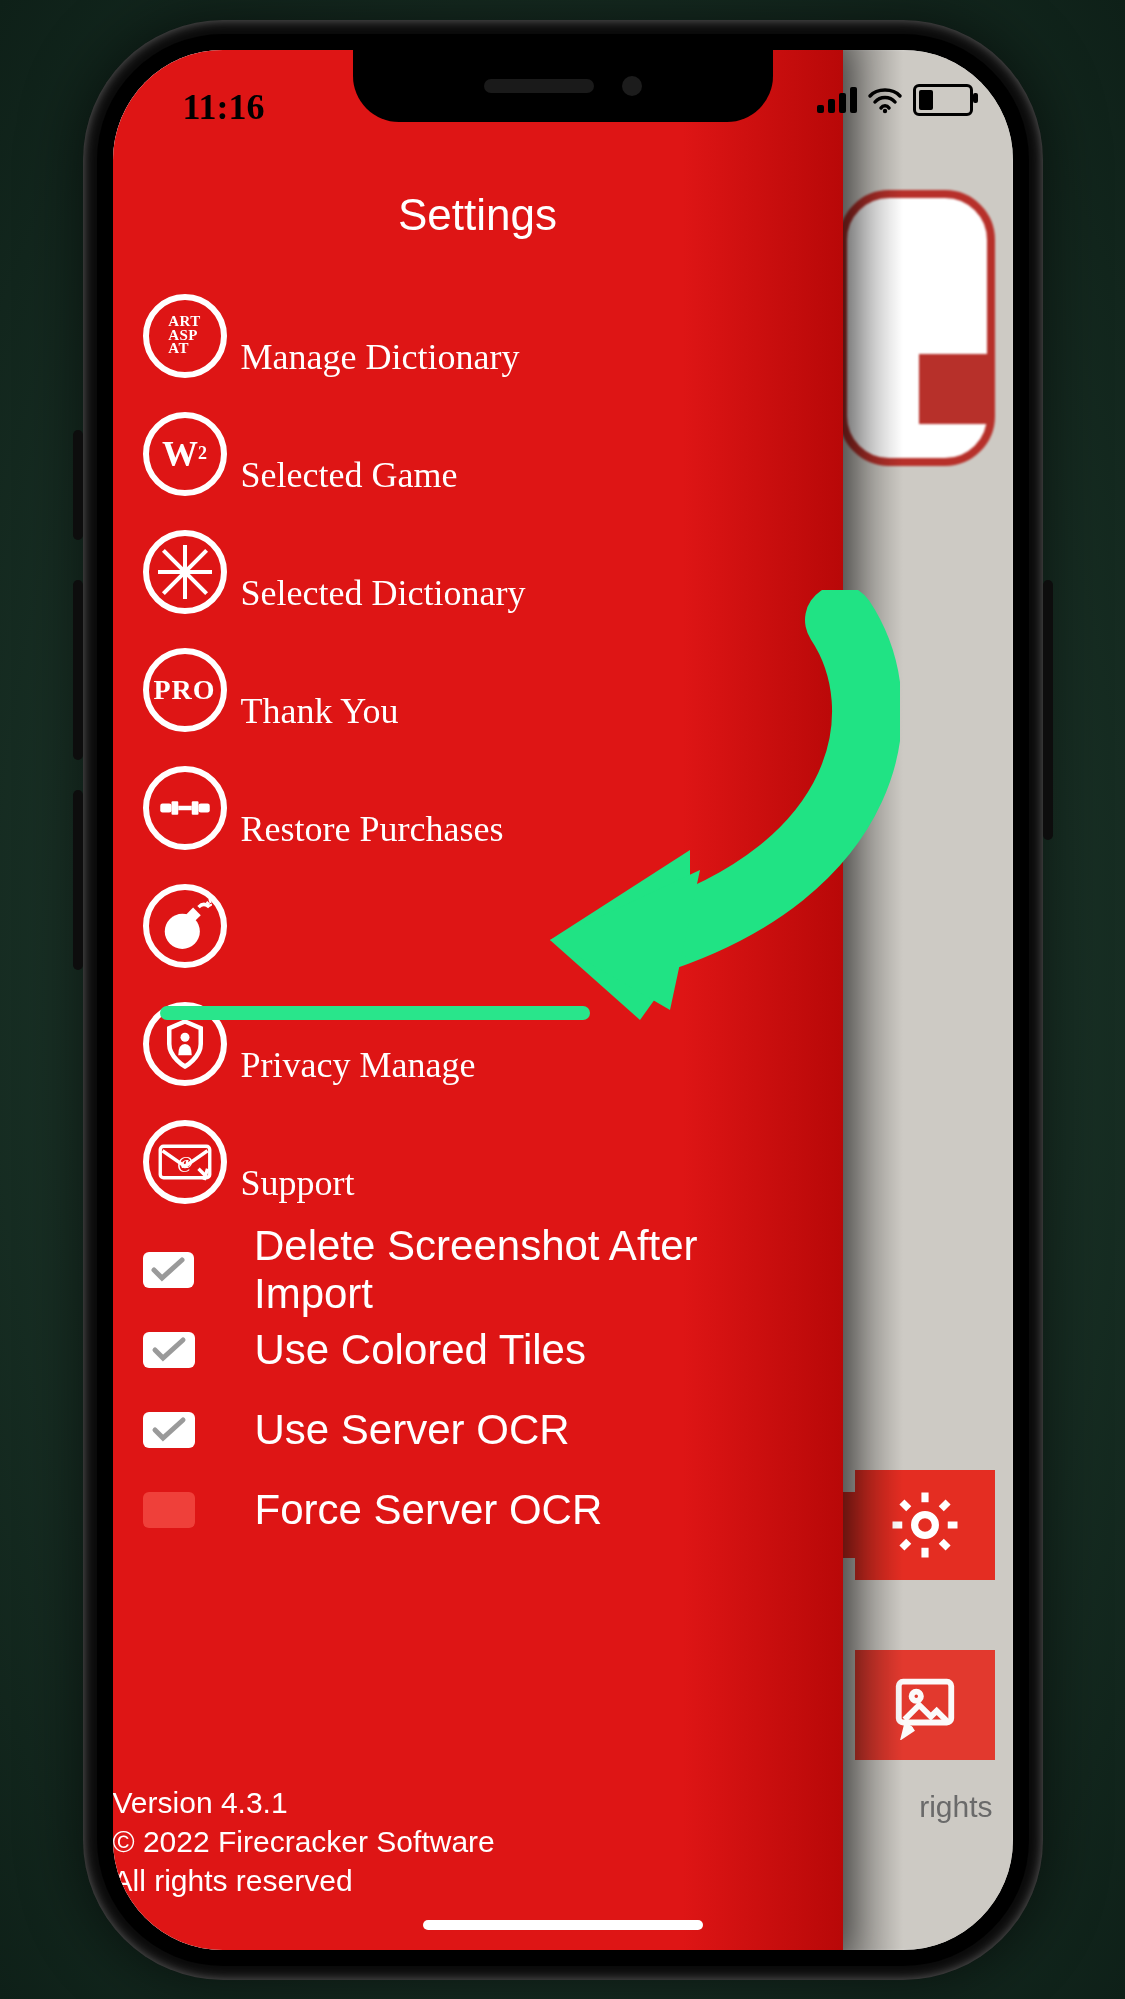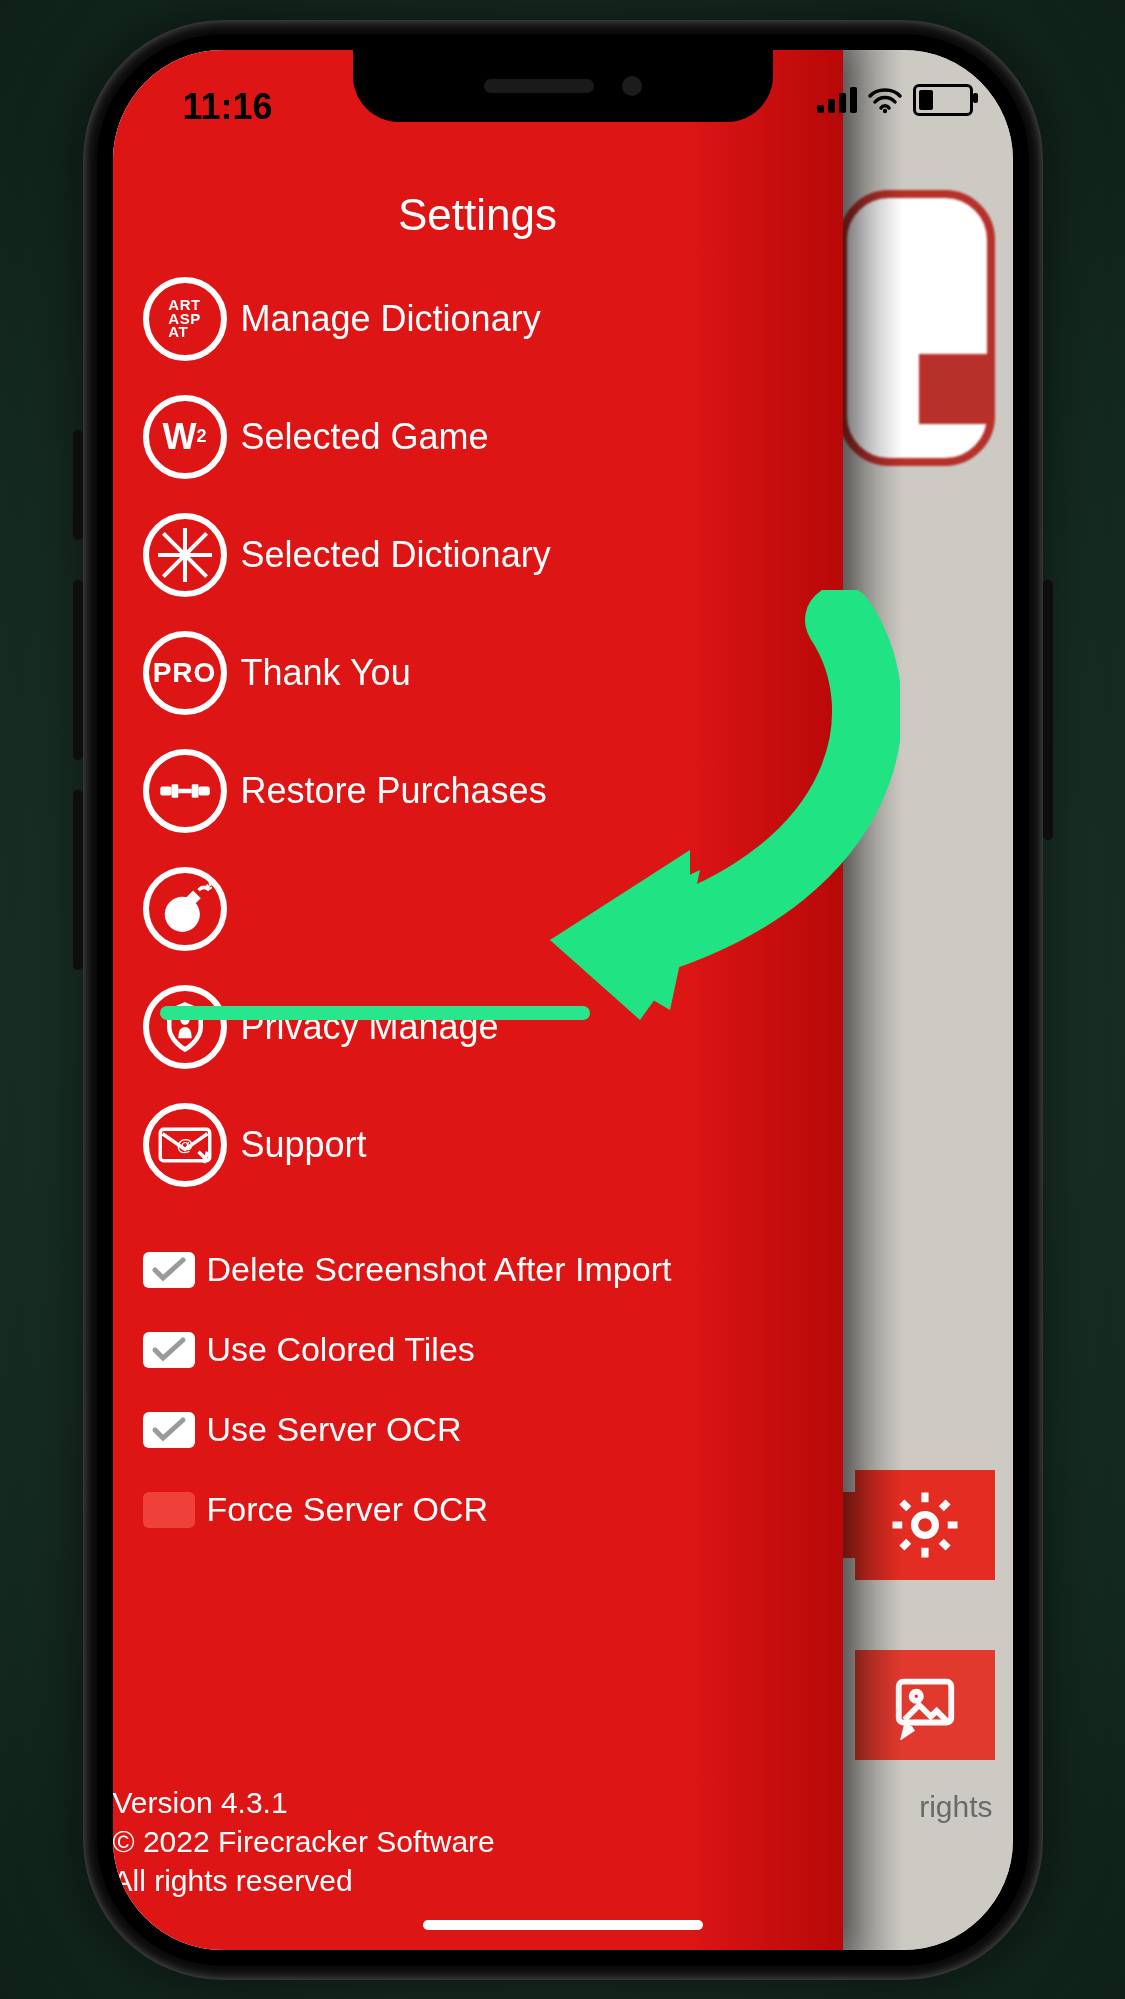--- a/index.html
+++ b/index.html
@@ -28,49 +28,49 @@
   .gear::after{content:"";position:absolute;left:-34px;top:22px;width:34px;height:66px;background:#e42d22;border-radius:6px 0 0 6px;}
   .gear svg{width:78px;height:78px;}
   .img-btn{position:absolute;right:18px;top:1600px;width:140px;height:110px;background:#e42d22;display:flex;align-items:center;justify-content:center;opacity:.92;}
   .img-btn svg{width:70px;height:70px;}
   .friends{position:absolute;right:20px;top:1740px;color:#6a6a6a;font-size:30px;}
 
   
   .panel{position:absolute;left:0;top:0;bottom:0;width:730px;background:linear-gradient(90deg,#de1515 0%,#de1515 78%,#b80808 100%);color:#fff;box-shadow:10px 0 30px rgba(0,0,0,.35);}
   .shade{position:absolute;left:730px;top:0;bottom:0;width:60px;background:linear-gradient(90deg,rgba(0,0,0,.38),rgba(0,0,0,0));} 
 
-  .status{position:absolute;left:0;right:0;top:0;height:90px;z-index:50;color:#000;}
+  .status{position:absolute;left:0;right:0;top:0;height:90px;z-index:50;color:#000;font-family:Liberation Serif, serif;}
   .status .time{position:absolute;left:70px;top:36px;font-size:36px;font-weight:600;}
   .status .right{position:absolute;right:40px;top:34px;display:flex;align-items:center;gap:10px;}
   .bars{display:flex;align-items:flex-end;gap:4px;}
   .bars span{display:block;width:7px;background:#000;border-radius:2px;}
   .wifi{width:36px;height:28px;}
   .batt{width:54px;height:26px;border:3px solid #000;border-radius:6px;position:relative;}
   .batt::after{content:"";position:absolute;right:-8px;top:6px;width:5px;height:10px;background:#000;border-radius:2px;}
   .batt i{display:block;position:absolute;left:3px;top:3px;bottom:3px;width:26%;background:#000;border-radius:2px;}
 
   .title{position:absolute;left:0;width:100%;top:140px;text-align:center;font-size:44px;}
 
   .list{position:absolute;left:30px;top:210px;right:20px;}
-  .row{display:flex;align-items:center;gap:14px;height:118px;}
+  .row{display:flex;align-items:flex-end;gap:14px;height:118px;font-family:Liberation Serif, serif;}
   .ico{width:84px;height:84px;border:6px solid #fff;border-radius:50%;box-sizing:border-box;display:flex;align-items:center;justify-content:center;color:#fff;}
   .ico svg{width:54px;height:54px;}
   .ico.txt{font-weight:800;font-size:15px;line-height:.92;letter-spacing:.5px;text-align:left;}
   .ico.pro{font-weight:900;font-size:28px;letter-spacing:1px;}
   .ico.game{font-weight:900;font-size:36px;}
   .ico.game sub{font-size:18px;vertical-align:sub;}
   .lbl{font-size:36px;}
 
   .checks{position:absolute;left:30px;top:1180px;right:20px;}
   .crow{display:flex;align-items:center;gap:12px;height:80px;}
   .cbox{width:52px;height:36px;border-radius:6px;display:flex;align-items:center;justify-content:center;}
   .cbox.on{background:#fff;}
   .cbox.off{background:#ff6b60;opacity:.5;}
   .cbox svg{width:40px;height:28px;}
-  .clbl{font-size:34px;}
+  .clbl{font-size:42px;margin-left:48px;}
 
   .footer{position:absolute;left:0;width:100%;bottom:50px;font-size:30px;line-height:1.3;}
 
   
   .underline{position:absolute;height:14px;background:#29e58b;border-radius:7px;z-index:70;}
   .arrow{position:absolute;z-index:70;}
   .home-ind{position:absolute;left:50%;bottom:20px;transform:translateX(-50%);width:280px;height:10px;border-radius:6px;background:#fff;z-index:65;}
 </style>
 </head>
 <body>

